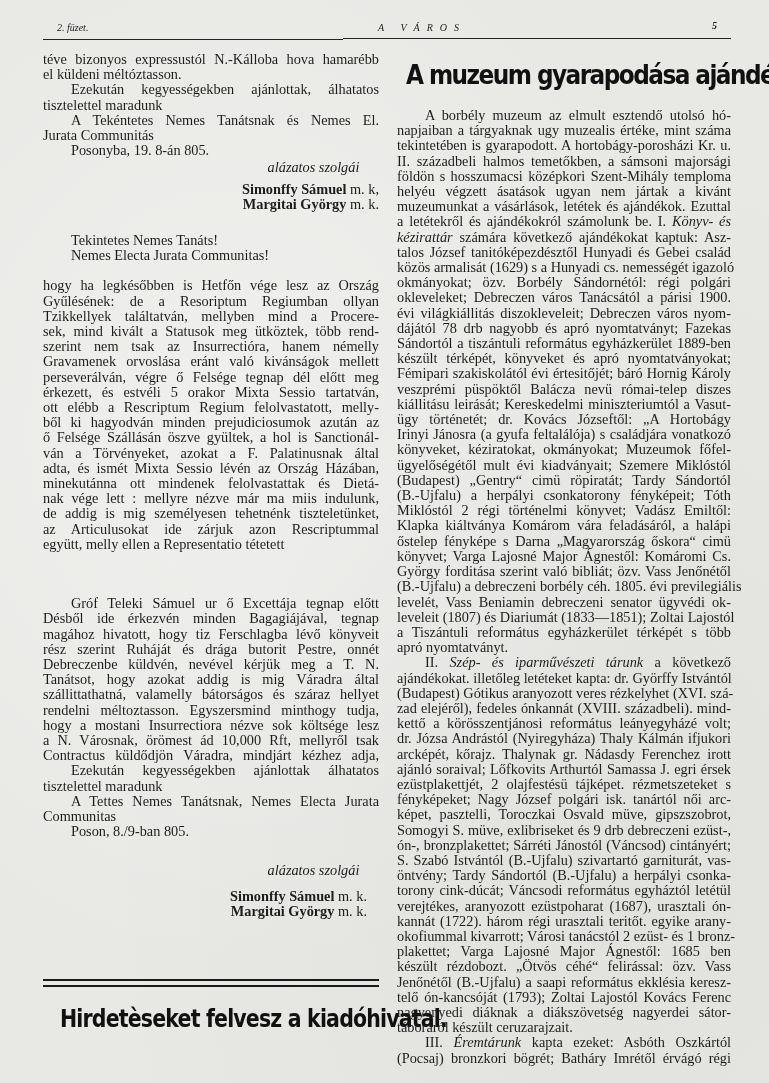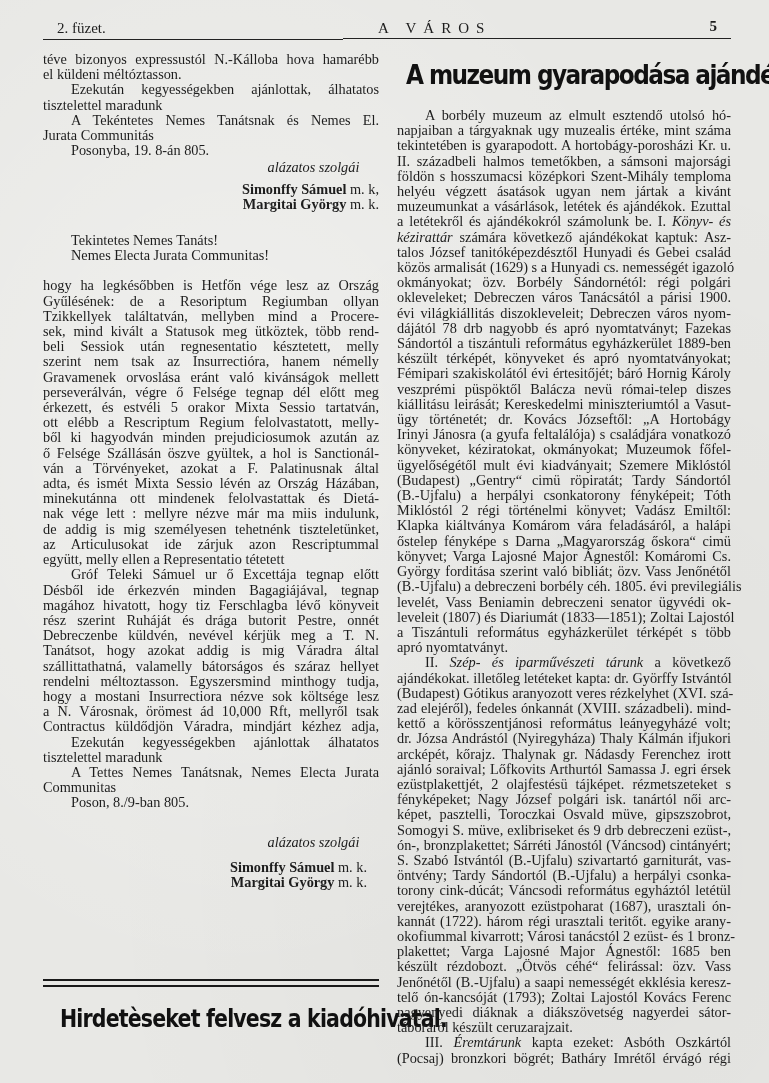--- a/index.html
+++ b/index.html
@@ -12,21 +12,21 @@
   }
   .page {
     position: absolute; left: 0; top: 0; width: 769px; height: 1083px;
     background:
       radial-gradient(ellipse at 30% 40%, rgba(255,255,255,0.35), rgba(0,0,0,0) 60%),
       radial-gradient(ellipse at 80% 80%, rgba(0,0,0,0.03), rgba(0,0,0,0) 60%),
       #e8e8e5;
   }
   .running-head {
     position: absolute; left: 43px; top: 14px; width: 688px; height: 24px;
-    font-size: 15px; line-height: 24px;
+    font-size: 10px; line-height: 24px; font-style: italic;
   }
   .running-head .issue { position: absolute; left: 14px; top: 2px; }
   .running-head .journal { position: absolute; left: 335px; top: 2px; letter-spacing: 7px; }
   .running-head .pageno { position: absolute; right: 14px; top: 0px; font-weight: bold; }
   .head-rule {
     position: absolute; left: 43px; top: 39px; width: 300px; height: 0;
     border-top: 1.5px solid #222;
   }
   .head-rule.r2 { left: 343px; width: 388px; top: 38px; }
 
@@ -106,38 +106,37 @@
 
     <div>
       <p style="padding-left:28px">Tekintetes Nemes Tanáts!</p>
       <p style="padding-left:28px">Nemes Electa Jurata Communitas!</p>
       <div style="height:15px"></div>
       <div class="lines">
           <span class="line">hogy ha legkésőbben is Hetfőn vége lesz az Ország</span>
           <span class="line">Gyűlésének: de a Resoriptum Regiumban ollyan</span>
           <span class="line">Tzikkellyek találtatván, mellyben mind a Procere-</span>
           <span class="line">sek, mind kivált a Statusok meg ütköztek, több rend-</span>
-          <span class="line">beli Sessiok után regnesentatio késztetett, melly</span>
           <span class="line">szerint nem tsak az Insurrectióra, hanem némelly</span>
           <span class="line">Gravamenek orvoslása eránt való kivánságok mellett</span>
           <span class="line">perseverálván, végre ő Felsége tegnap dél előtt meg</span>
           <span class="line">érkezett, és estvéli 5 orakor Mixta Sessio tartatván,</span>
           <span class="line">ott elébb a Rescriptum Regium felolvastatott, melly-</span>
           <span class="line">ből ki hagyodván minden prejudiciosumok azután az</span>
           <span class="line">ő Felsége Szállásán öszve gyültek, a hol is Sanctionál-</span>
           <span class="line">ván a Törvényeket, azokat a F. Palatinusnak által</span>
           <span class="line">adta, és ismét Mixta Sessio lévén az Ország Házában,</span>
           <span class="line">minekutánna ott mindenek felolvastattak és Dietá-</span>
           <span class="line">nak vége lett : mellyre nézve már ma miis indulunk,</span>
           <span class="line">de addig is mig személyesen tehetnénk tiszteletünket,</span>
           <span class="line">az Articulusokat ide zárjuk azon Rescriptummal</span>
           <span class="line last">együtt, melly ellen a Representatio tétetett</span>
         </div>
       <div class="lines">
-          <span class="line" style="padding-left: 28px;">Gróf Teleki Sámuel ur ő Excettája tegnap előtt</span>
+          <span class="line" style="padding-left: 28px; margin-top: 44px;">Gróf Teleki Sámuel ur ő Excettája tegnap előtt</span>
           <span class="line">Désből ide érkezvén minden Bagagiájával, tegnap</span>
           <span class="line">magához hivatott, hogy tiz Ferschlagba lévő könyveit</span>
           <span class="line">rész szerint Ruháját és drága butorit Pestre, onnét</span>
           <span class="line">Debreczenbe küldvén, nevével kérjük meg a T. N.</span>
           <span class="line">Tanátsot, hogy azokat addig is mig Váradra által</span>
           <span class="line">szállittathatná, valamelly bátorságos és száraz hellyet</span>
           <span class="line">rendelni méltoztasson. Egyszersmind minthogy tudja,</span>
           <span class="line">hogy a mostani Insurrectiora nézve sok költsége lesz</span>
           <span class="line">a N. Városnak, örömest ád 10,000 Rft, mellyről tsak</span>
           <span class="line">Contractus küldődjön Váradra, mindjárt kézhez adja,</span>
@@ -219,21 +218,21 @@
         <span class="line">Somogyi S. müve, exlibriseket és 9 drb debreczeni ezüst-,</span>
         <span class="line">ón-, bronzplakettet; Sárréti Jánostól (Váncsod) cintányért;</span>
         <span class="line">S. Szabó Istvántól (B.-Ujfalu) szivartartó garniturát, vas-</span>
         <span class="line">öntvény; Tardy Sándortól (B.-Ujfalu) a herpályi csonka-</span>
         <span class="line">torony cink-dúcát; Váncsodi református egyháztól letétül</span>
         <span class="line">verejtékes, aranyozott ezüstpoharat (1687), urasztali ón-</span>
         <span class="line">kannát (1722). három régi urasztali teritőt. egyike arany-</span>
         <span class="line">okofiummal kivarrott; Városi tanácstól 2 ezüst- és 1 bronz-</span>
         <span class="line">plakettet; Varga Lajosné Major Ágnestől: 1685 ben</span>
         <span class="line">készült rézdobozt. „Ötvös céhé“ felirással: özv. Vass</span>
-        <span class="line">Jenőnétől (B.-Ujfalu) a saapi nemességét ekklésia keresz-</span>
+        <span class="line">Jenőnétől (B.-Ujfalu) a saapi református ekklésia keresz-</span>
         <span class="line">telő ón-kancsóját (1793); Zoltai Lajostól Kovács Ferenc</span>
         <span class="line">nagyenyedi diáknak a diákszövetség nagyerdei sátor-</span>
         <span class="line last">táboráról készült ceruzarajzait.</span>
       </div>
     <div class="lines">
         <span class="line" style="padding-left: 28px;">III. <span class="ital">Éremtárunk</span> kapta ezeket: Asbóth Oszkártól</span>
         <span class="line">(Pocsaj) bronzkori bögrét; Batháry Imrétől érvágó régi</span>
       </div>
   </div>
 </div>

